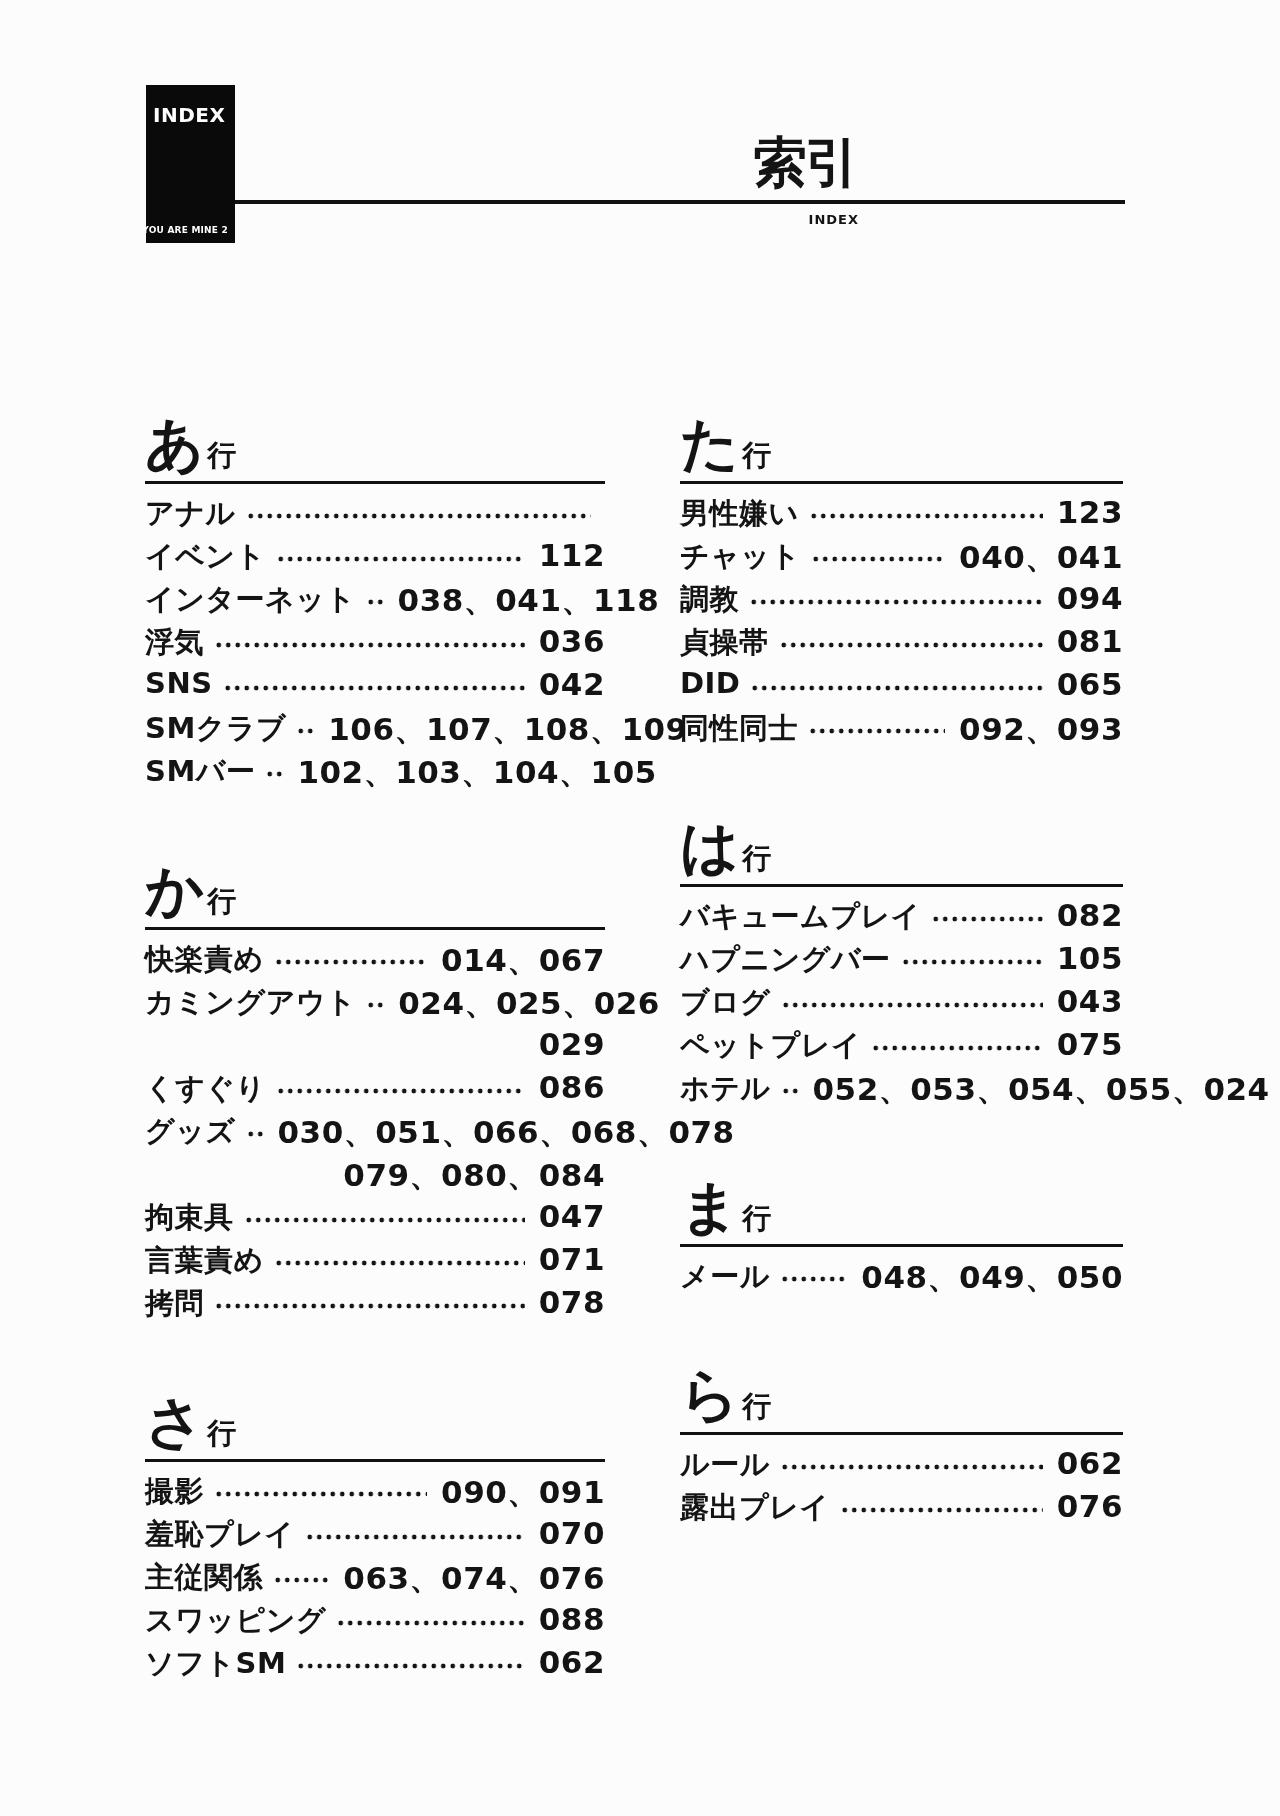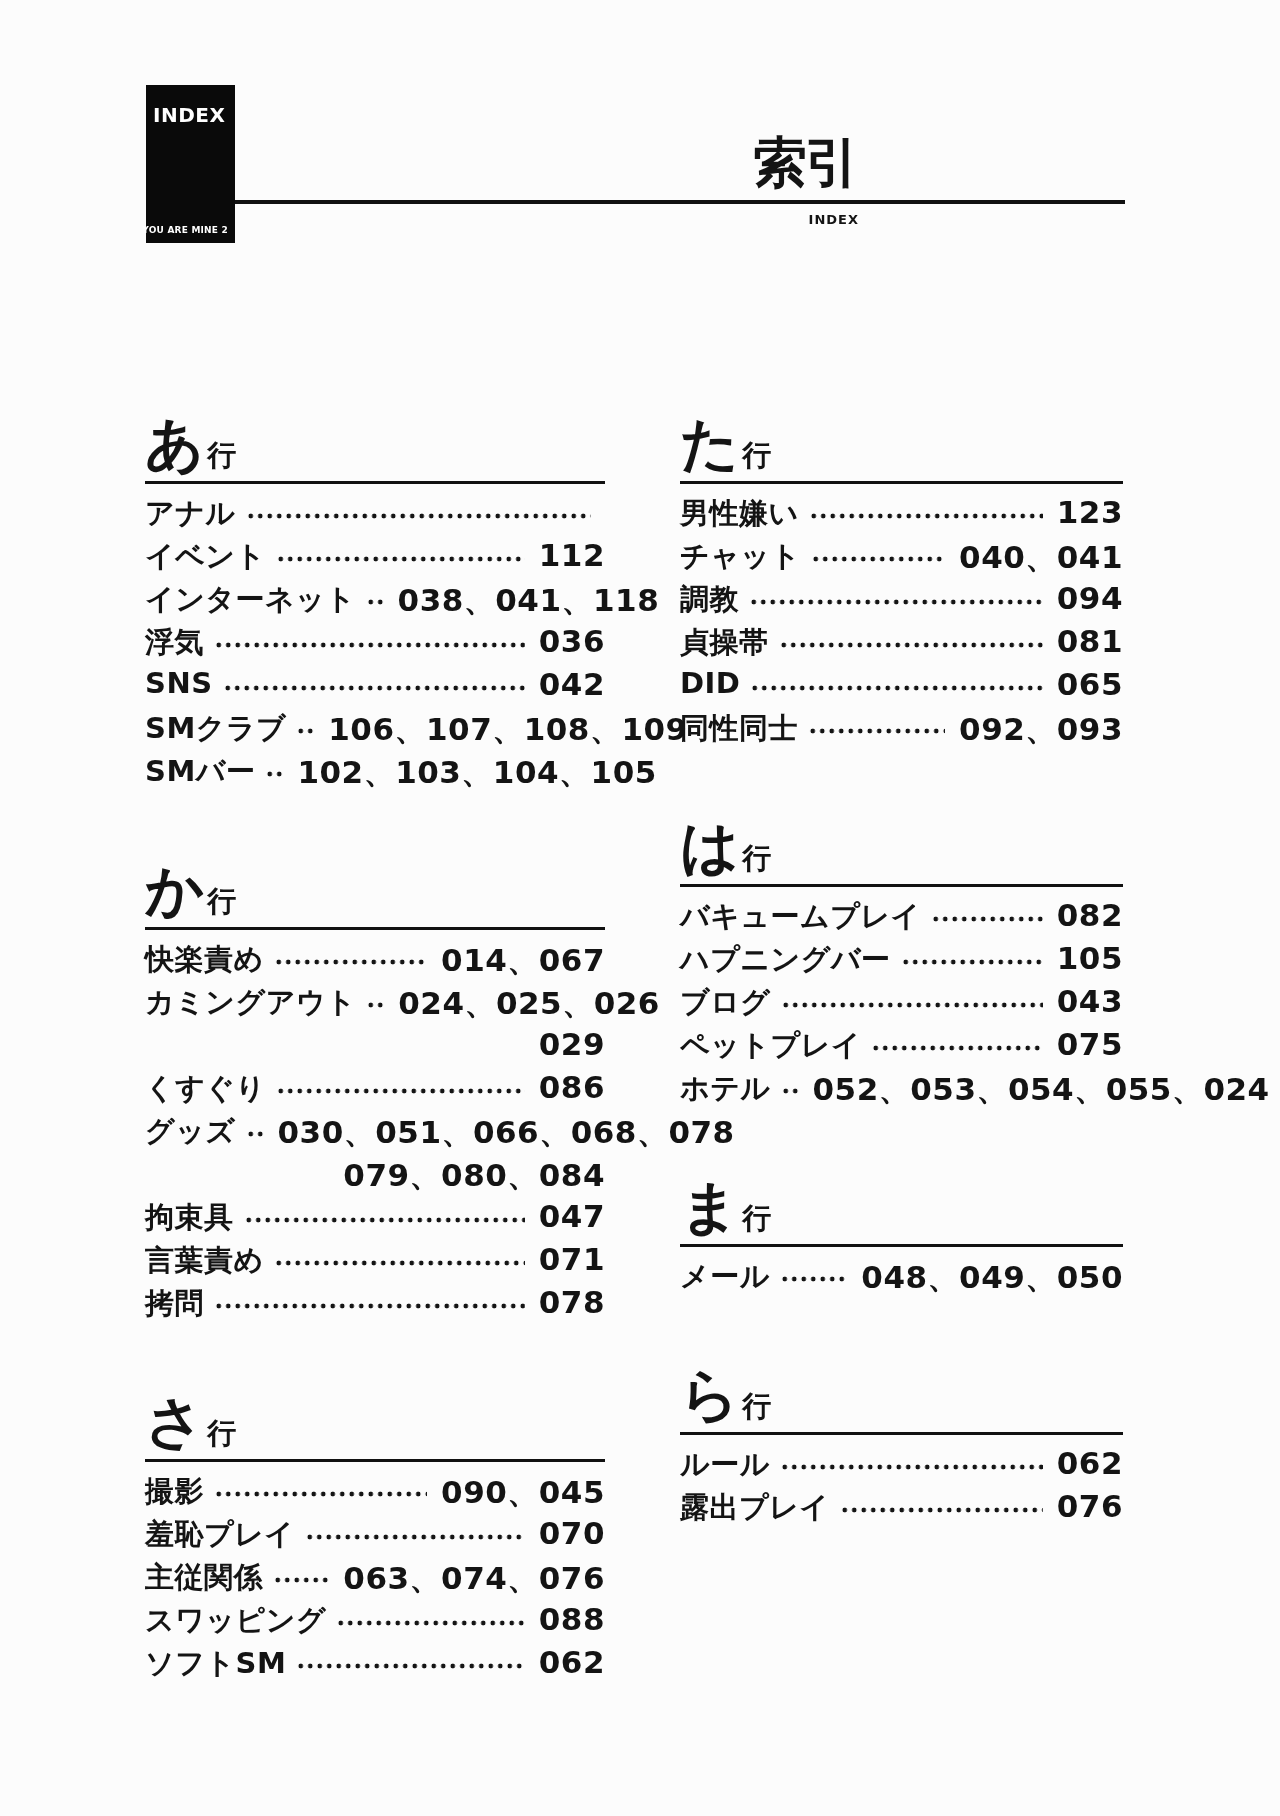--- a/index.html
+++ b/index.html
@@ -198,21 +198,21 @@
       <div class="section">
         <div class="section-header">
           <span class="section-kana">さ</span>
           <span class="section-gyo">行</span>
         </div>
         <div class="section-rule"></div>
         <div class="entries">
           <div class="entry">
             <span class="term">撮影</span>
             <span class="leader"></span>
-            <span class="pages">090、045</span>
+            <span class="pages">090、091</span>
           </div>
           <div class="entry">
             <span class="term">羞恥プレイ</span>
             <span class="leader"></span>
             <span class="pages">070</span>
           </div>
           <div class="entry">
             <span class="term">主従関係</span>
             <span class="leader"></span>
             <span class="pages">063、074、076</span>

